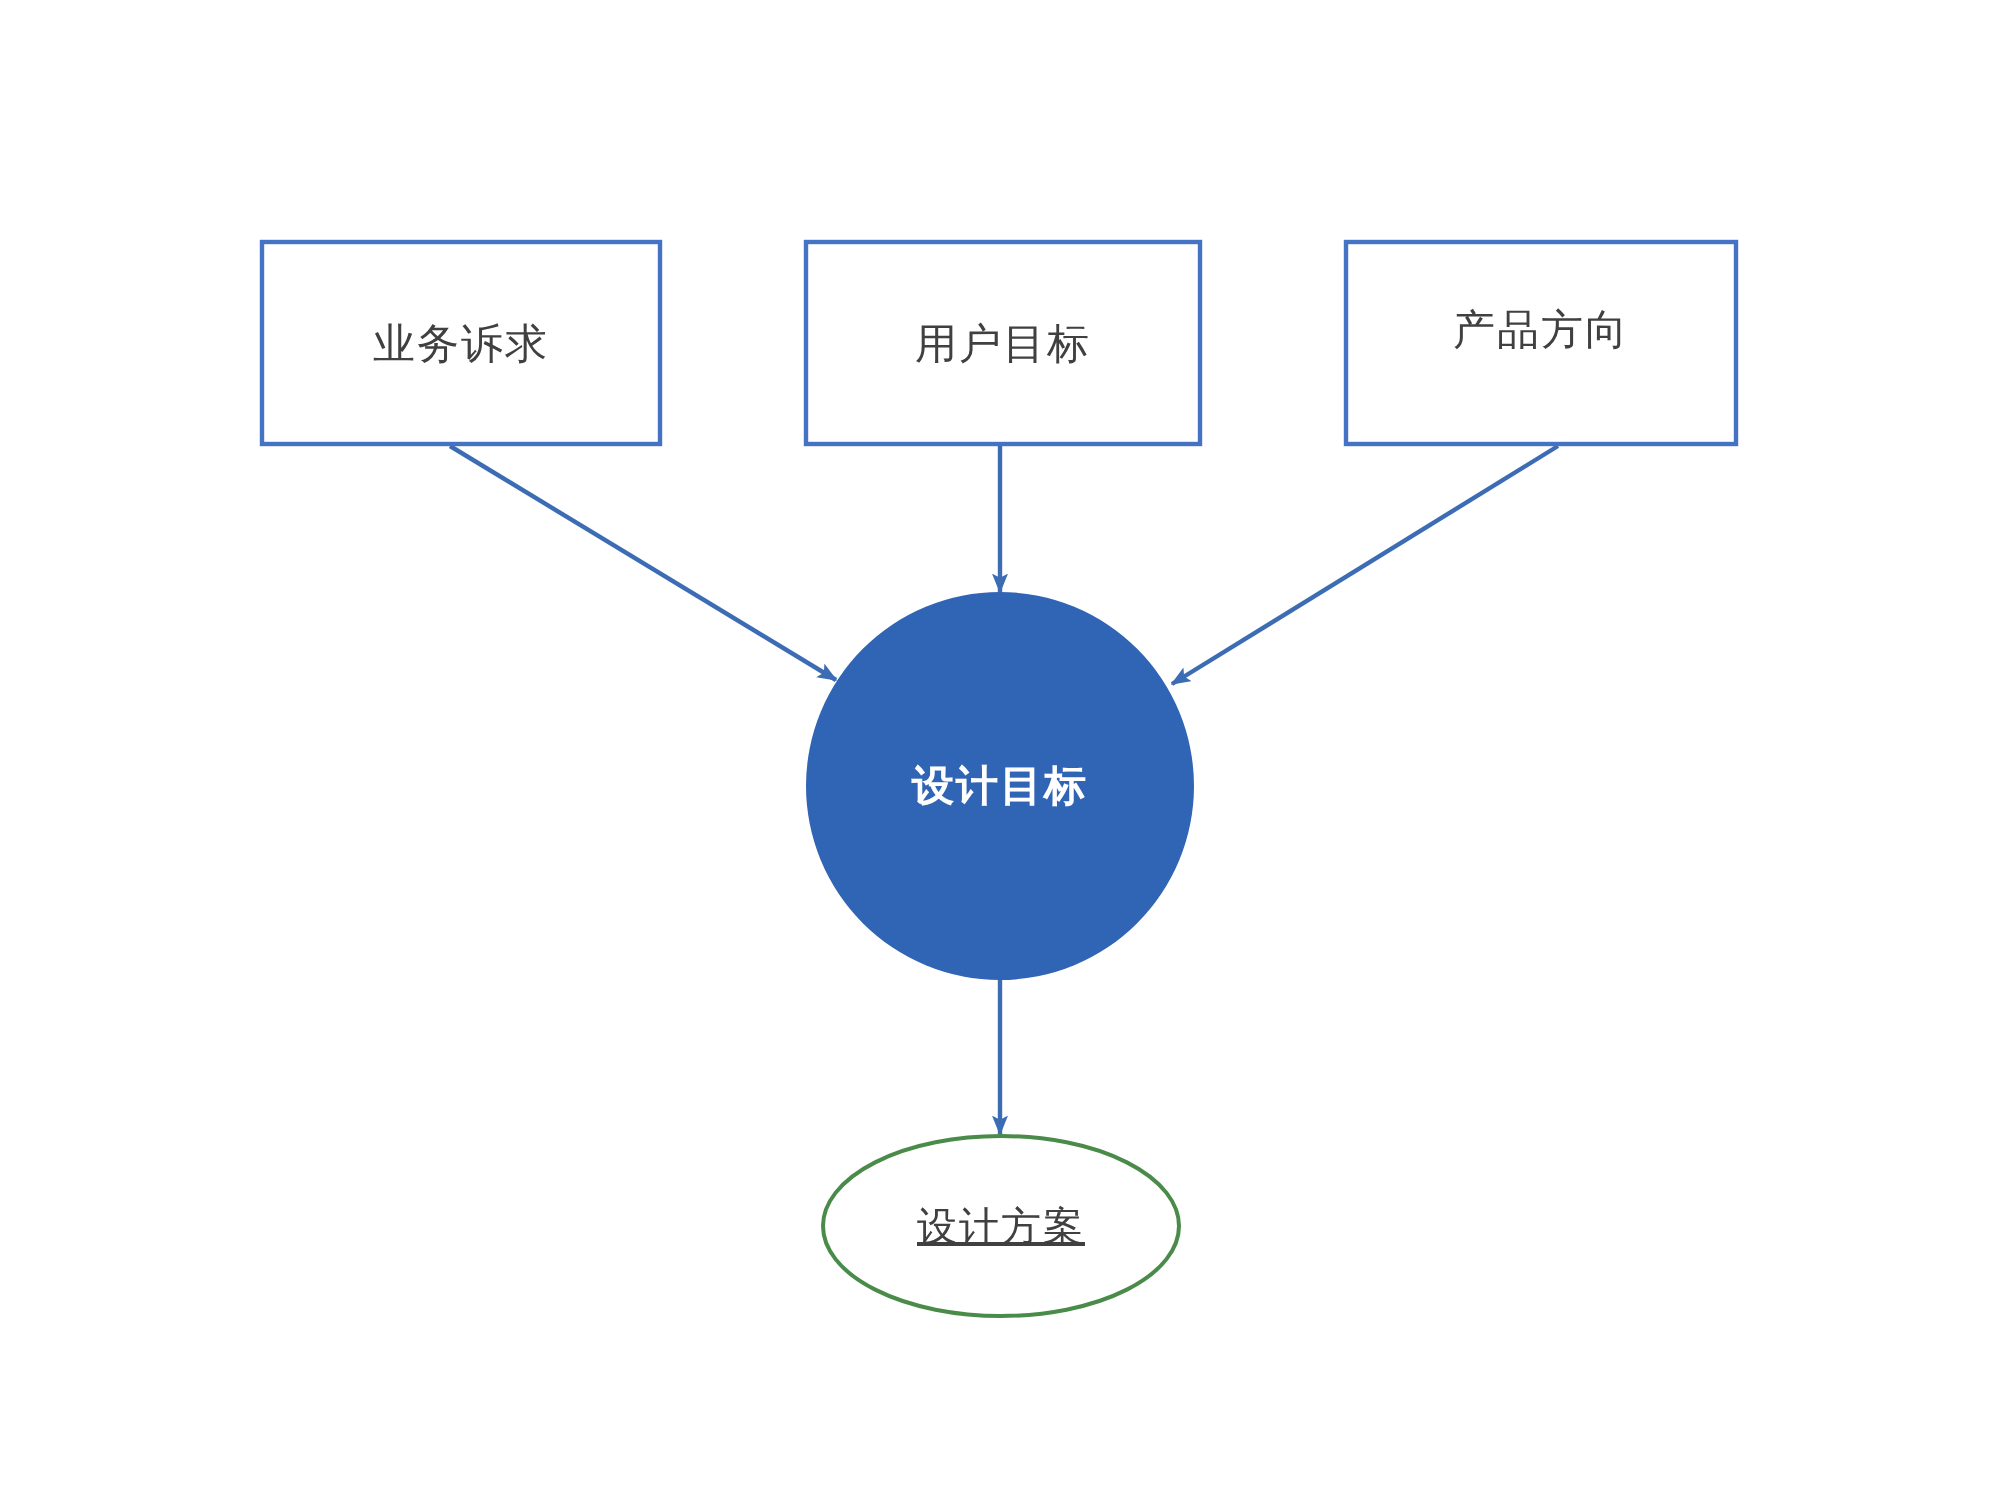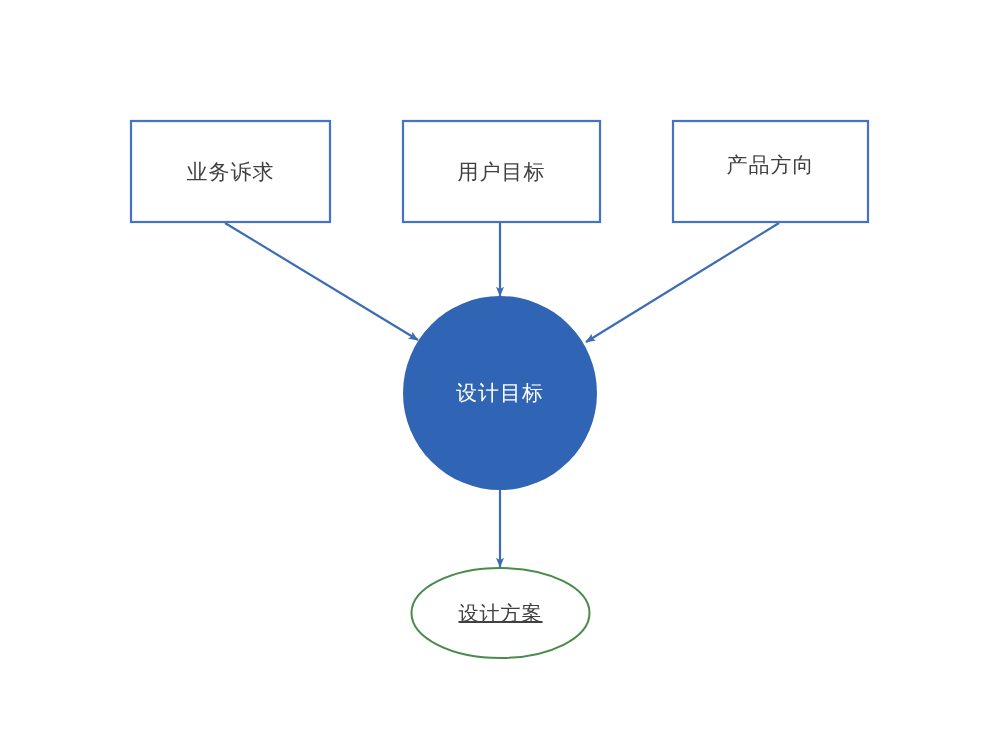--- a/index.html
+++ b/index.html
@@ -43,21 +43,21 @@
   }
   .ellipse-label {
     font-size: 20px;
     color: #404040;
     text-decoration: underline;
   }
   
   #label-box-0 { left: 131px; top: 121px; width: 199px; height: 101px; }
   #label-box-1 { left: 403px; top: 121px; width: 197px; height: 101px; }
   #label-box-2 { left: 673px; top: 121px; width: 195px; height: 87px; }
-  #label-circle  { left: 403px; top: 296px; width: 194px; height: 194px; }
+  #label-circle  { left: 403px; top: 296px; width: 194px; height: 194px; font-weight: bold; }
   #label-ellipse { left: 411px; top: 568px; width: 179px; height: 90px; }
 </style>
 </head>
 <body>
 
 <div id="canvas">
 
   <svg id="diagram-svg" viewBox="0 0 1000 750">
     <defs>
       <marker id="arrowhead" markerWidth="10" markerHeight="8" refX="9.2" refY="4" orient="auto" markerUnits="userSpaceOnUse">

